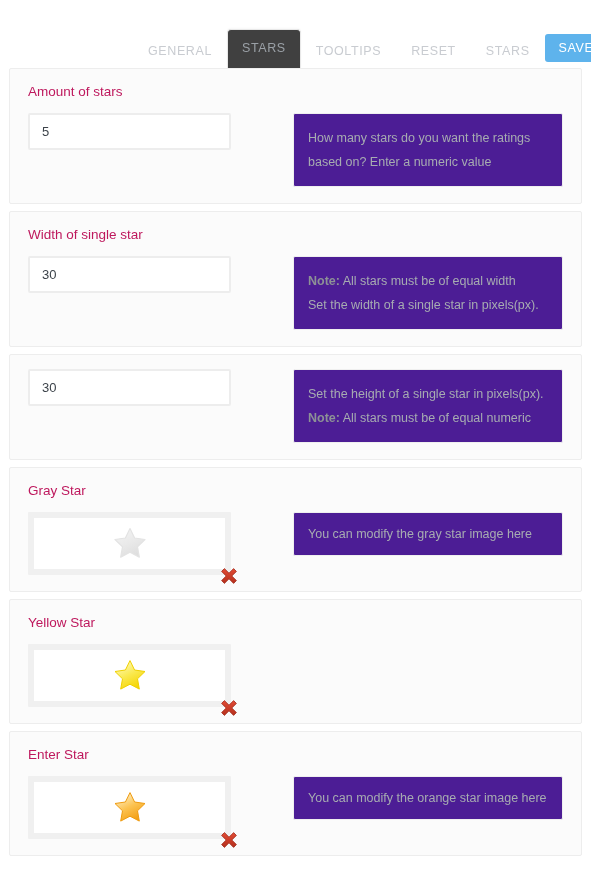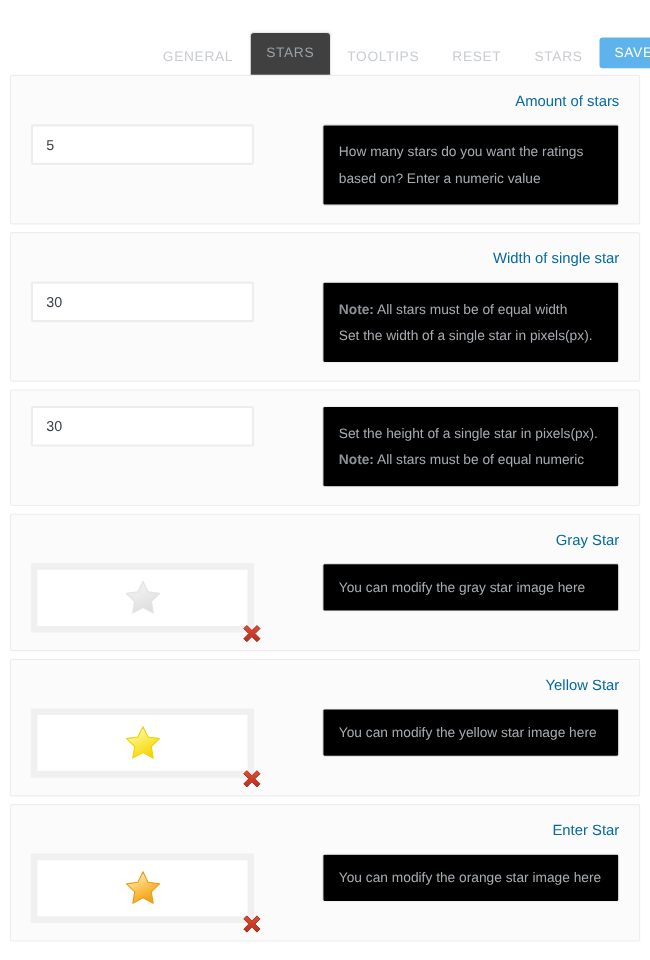--- a/index.html
+++ b/index.html
@@ -110,24 +110,23 @@
     background: #fbfbfb;
     border: 1px solid #ededed;
     border-radius: 2px;
     margin-bottom: 7px;
     padding: 14px 18px 16px 18px;
     box-sizing: border-box;
     position: relative;
   }
   .card-label {
     font-size: 13.5px;
-    color: #0369a1;
+    color: #be185d;
     line-height: 18px;
     margin-bottom: 12px;
-    text-align: right;
   }
   .card-body {
     display: flex;
     align-items: flex-start;
   }
   .field-col {
     width: 203px;
     flex: 0 0 203px;
     position: relative;
   }
@@ -145,21 +144,21 @@
     border-radius: 2px;
     padding: 0 12px;
     font-size: 13px;
     color: #3c434a;
     font-family: "Liberation Sans", sans-serif;
     outline: none;
   }
 
   .desc-box {
     border: 1px solid #efefef;
-    background: #000000;
+    background: #4c1d95;
     border-radius: 2px;
     padding: 12px 14px;
     box-sizing: border-box;
     font-size: 12.5px;
     line-height: 24px;
     color: #a7acb1;
   }
   .desc-box .note {
     font-weight: bold;
     color: #8d9196;
@@ -320,25 +319,20 @@
                 <linearGradient id="gradX2" x1="0" y1="0" x2="0" y2="1">
                   <stop offset="0" stop-color="#e24b35"></stop>
                   <stop offset="1" stop-color="#b5301d"></stop>
                 </linearGradient>
               </defs>
               <path d="M5.4 2.6 L10 7.2 L14.6 2.6 L17.4 5.4 L12.8 10 L17.4 14.6 L14.6 17.4 L10 12.8 L5.4 17.4 L2.6 14.6 L7.2 10 L2.6 5.4 Z" fill="url(#gradX2)" stroke="#9e2a1a" stroke-width="0.8" stroke-linejoin="round"></path>
             </svg>
           </span>
         </div>
       </div>
-      <div class="desc-col">
-        <div class="desc-box single">
-          <p>You can modify the yellow star image here</p>
-        </div>
-      </div>
     </div>
   </div>
 
   <div class="card">
     <div class="card-label">Enter Star</div>
     <div class="card-body">
       <div class="field-col">
         <div class="img-wrap">
           <div class="img-frame">
             <svg class="star-svg" width="34" height="33" viewBox="0 0 34 33">

